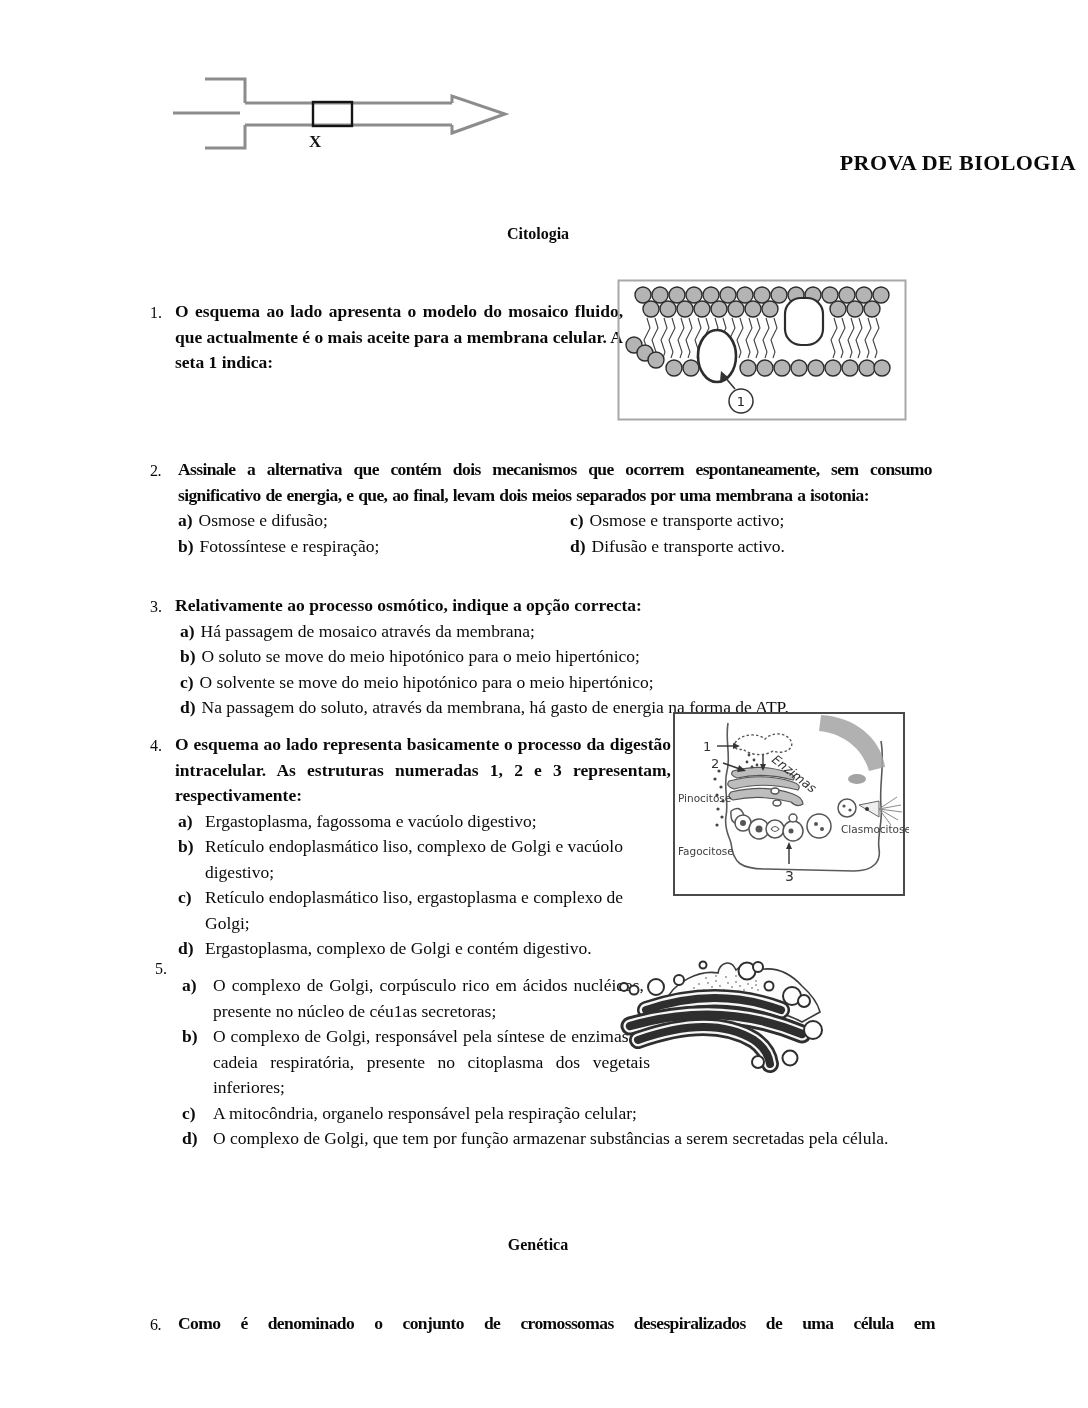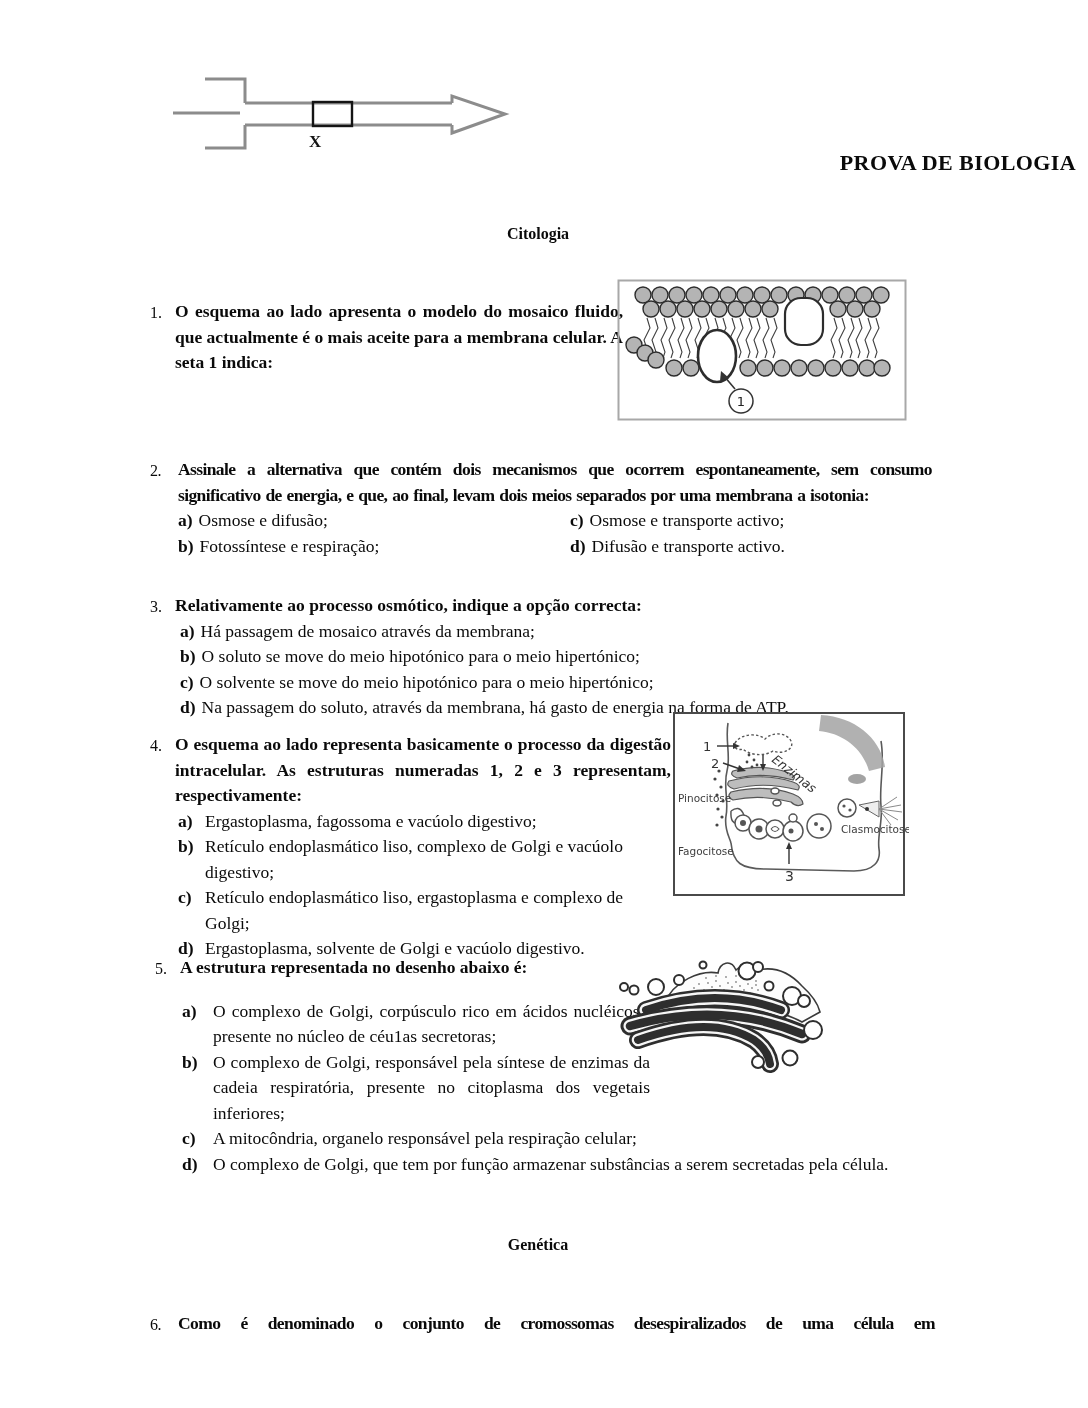--- a/index.html
+++ b/index.html
@@ -205,21 +205,21 @@
 
   <section id="q4" class="abs q">
     <p class="stem" style="margin:0">
       <span class="num">4.</span>
       <span>O esquema ao lado representa basicamente o processo da digestão intracelular. As estruturas numeradas 1, 2 e 3 representam, respectivamente:</span>
     </p>
     <div class="opts">
       <div class="opt"><b class="ok">a)</b><span>Ergastoplasma, fagossoma e vacúolo digestivo;</span></div>
       <div class="opt"><b class="ok">b)</b><span>Retículo endoplasmático liso, complexo de Golgi e vacúolo digestivo;</span></div>
       <div class="opt"><b class="ok">c)</b><span>Retículo endoplasmático liso, ergastoplasma e complexo de Golgi;</span></div>
-      <div class="opt"><b class="ok">d)</b><span>Ergastoplasma, solvente de Golgi e vacúolo digestivo.</span></div>
+      <div class="opt"><b class="ok">d)</b><span>Ergastoplasma, complexo de Golgi e contém digestivo.</span></div>
     </div>
   </section>
 
   <svg class="fig" style="left:671px; top:701px;" width="238" height="198" viewBox="0 0 238 198">
     <rect x="3" y="12" width="230" height="182" fill="#ffffff" stroke="#4a4a4a" stroke-width="2"></rect>
     <g stroke="#5a5a5a" stroke-width="1.6" fill="none">
       <path d="M57,22 C54,40 60,55 56,70 C52,85 58,100 55,115 C53,128 58,135 60,142"></path>
       <path d="M60,142 C62,162 70,168 95,168 L183,170 C203,170 210,160 208,148 C206,135 212,120 210,105 C208,85 214,62 210,40"></path>
     </g>
     <path d="M150,14 C185,16 210,38 214,66 L198,70 C192,48 172,32 148,30 Z" fill="#a3a3a3" opacity="0.85"></path>
@@ -293,21 +293,20 @@
     <text transform="translate(100,60) rotate(38)" font-size="12.5" font-style="italic" fill="#333333">Enzimas</text>
     <text x="7" y="101" font-size="10.5" fill="#3d3d3d">Pinocitose</text>
     <text x="7" y="154" font-size="10.5" fill="#3d3d3d">Fagocitose</text>
     <text x="170" y="132" font-size="10.5" fill="#3d3d3d">Clasmocitose</text>
     <text x="114" y="180" font-size="14" fill="#333333">3</text>
   </svg>
 
   <section id="q5" class="abs q">
     <p class="stem" style="margin:0">
       <span class="num">5.</span>
-      <span>A estrutura representada no desenho abaixo é:</span>
     </p>
     <div class="opts">
       <div class="opt opt-a"><b class="ok">a)</b><span>O complexo de Golgi, corpúsculo rico em ácidos nucléicos, presente no núcleo de céu1as secretoras;</span></div>
       <div class="opt opt-b"><b class="ok">b)</b><span>O complexo de Golgi, responsável pela síntese de enzimas da cadeia respiratória, presente no citoplasma dos vegetais inferiores;</span></div>
       <div class="opt opt-c"><b class="ok">c)</b><span>A mitocôndria, organelo responsável pela respiração celular;</span></div>
       <div class="opt opt-d"><b class="ok">d)</b><span>O complexo de Golgi, que tem por função armazenar substâncias a serem secretadas pela célula.</span></div>
     </div>
   </section>
 
   <svg class="fig" style="left:606px; top:940px;" width="280" height="170" viewBox="0 0 280 170">

